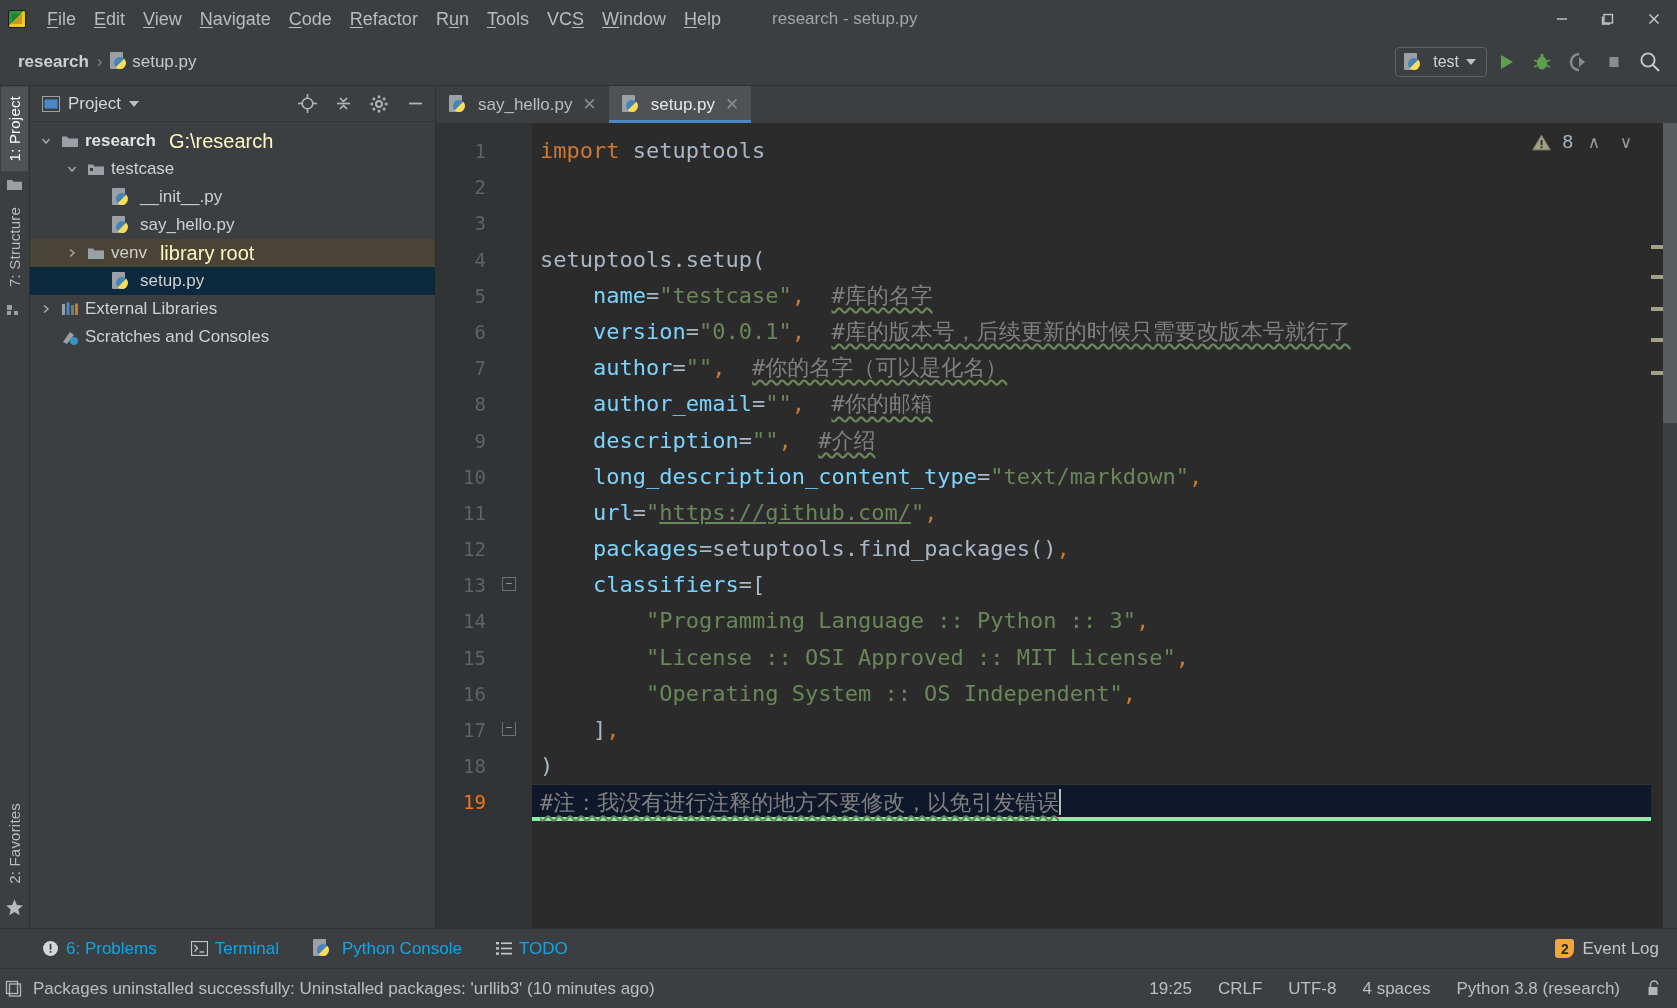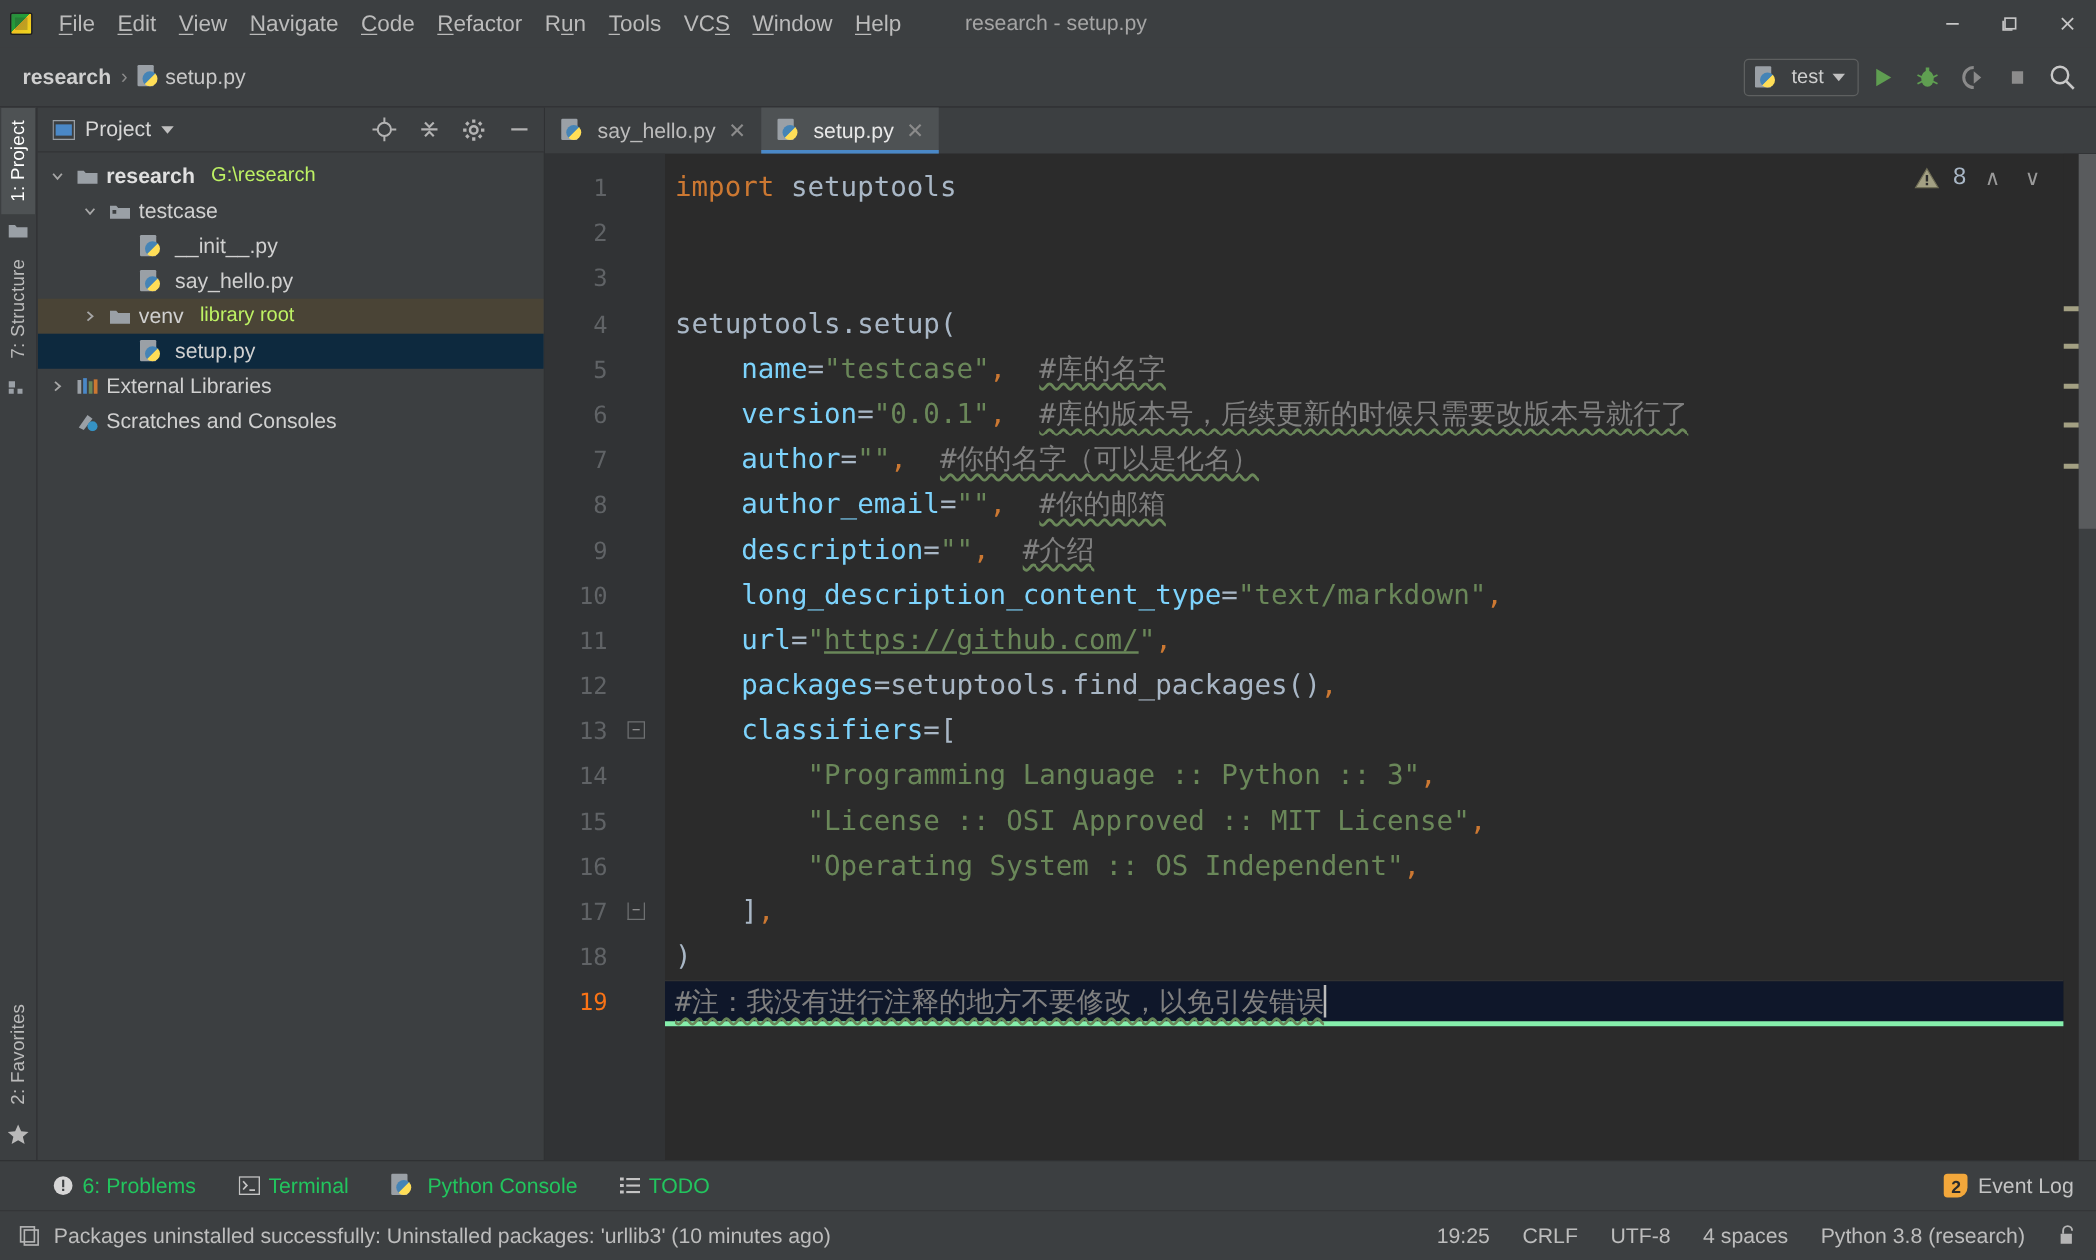--- a/index.html
+++ b/index.html
@@ -88,21 +88,21 @@
   .proj-head .sp{flex:1;}
   .ph-ico{ width:28px;height:26px;display:flex;align-items:center;justify-content:center;}
   .tree { flex:1; overflow:hidden; padding-top:5px; font-size:17px; color:#d0d0d0;}
   .row { height:28px; display:flex; align-items:center; gap:6px; padding-left:8px; white-space:nowrap;}
   .row.sel { background:#0d293e; }
   .row.hov { background:#4a4436; }
   .arrow { width:16px; height:16px; display:flex; align-items:center; justify-content:center; color:#a6a6a6;}
   .arrow.none{visibility:hidden;}
   .ico { width:19px; height:19px; display:flex; align-items:center; justify-content:center; flex:0 0 19px;}
   .lbl-bold{font-weight:bold;color:#e0e0e0;}
-  .lbl-dim{color:#bef264; margin-left:7px; font-size:16px;}
+  .lbl-dim{color:#fef9c3; margin-left:7px; font-size:20px;}
 
   
   .editor-wrap { flex:1 1 auto; display:flex; flex-direction:column; min-width:0; background:#2b2b2b;}
   .tabs { height:37px; background:#3c3f41; display:flex; align-items:stretch; flex:0 0 37px;}
   .tab {
     display:flex; align-items:center; gap:7px; padding:0 12px 0 13px; font-size:17px; color:#bcbcbc;
     position:relative; background:#3c3f41;
   }
   .tab.active { background:#4e5254; color:#e8e8e8;}
   .tab.active:after{ content:""; position:absolute; left:0; right:0; bottom:0; height:3px; background:#4a88c7;}
@@ -147,29 +147,29 @@
   }
   .scrollbar { position:absolute; right:0; top:0; width:14px; bottom:0; background:#3c3f41;}
   .thumb { position:absolute; right:0; left:0; top:0; height:300px; background:#595b5d; }
   .mark { position:absolute; right:0; width:26px; height:4px; background:#a3a083; }
 
   
   .bottombar {
     height:40px; flex:0 0 40px; background:#3c3f41; display:flex; align-items:center;
     border-top:1px solid #2f3133; padding-left:38px; gap:26px; position:relative;
   }
-  .btw { display:flex; align-items:center; gap:7px; font-size:17px; color:#22c55e; padding:2px 4px;}
+  .btw { display:flex; align-items:center; gap:7px; font-size:17px; color:#0ea5e9; padding:2px 4px;}
   .evtlog { position:absolute; right:18px; display:flex; align-items:center; gap:8px; font-size:17px; color:#c4c4c4;}
   .badge {
     background:#f2a73b; color:#2b2b2b; font-size:14px; font-weight:bold; border-radius:3px 3px 8px 3px;
     width:19px; height:19px; display:flex; align-items:center; justify-content:center;
   }
   .statusbar {
     height:40px; flex:0 0 40px; background:#3c3f41; display:flex; align-items:center;
-    padding-left:10px; gap:10px; font-size:17px; color:#bdbdbd; position:relative;
+    gap:10px; font-size:17px; color:#bdbdbd; position:relative;
     border-top:1px solid #343638;
   }
   .status-right{ position:absolute; right:14px; display:flex; align-items:center; gap:26px;}
 
   svg { display:block; }
 </style>
 </head>
 <body>
 
 <div id="app">

